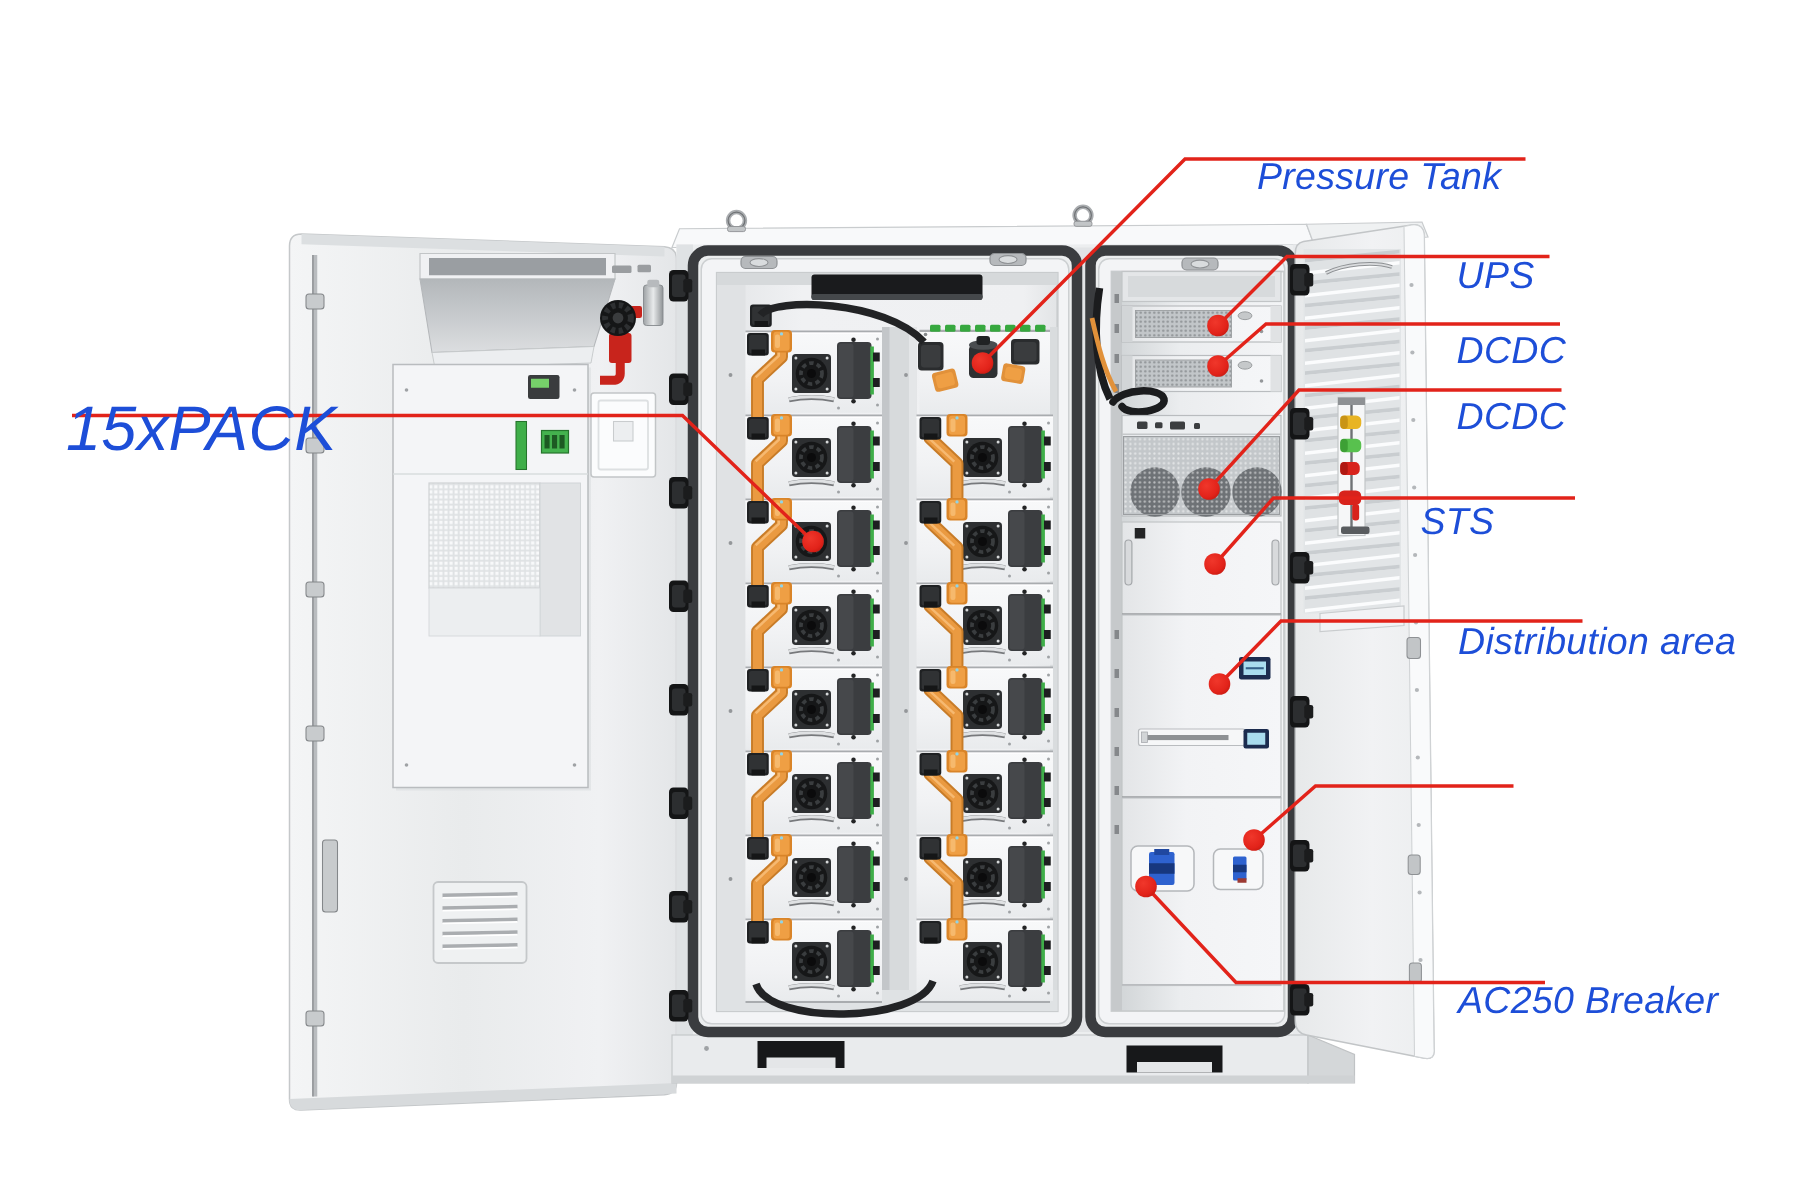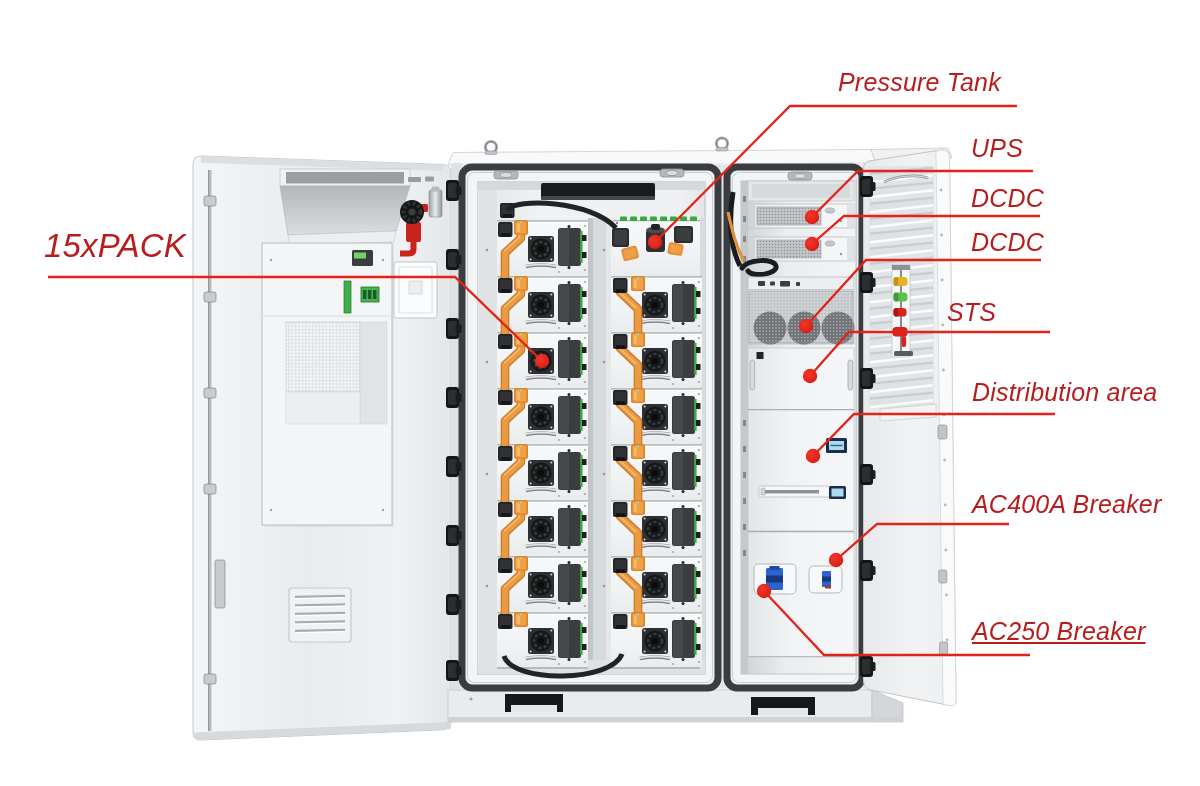--- a/index.html
+++ b/index.html
@@ -1,22 +1,22 @@
 <!DOCTYPE html>
 <html><head>
 <meta charset="utf-8">
 <style>
   html,body{margin:0;padding:0;background:#ffffff;}
   #stage{position:relative;width:1200px;height:786px;background:#ffffff;overflow:hidden;
          font-family:"Liberation Sans","DejaVu Sans",sans-serif;}
   #scene{position:absolute;left:0;top:0;}
-  .callout{position:absolute;font-style:italic;color:#b91c1c;line-height:1;white-space:nowrap;
-           letter-spacing:0.2px;}
+  .callout{position:absolute;font-style:italic;color:#1d4ed8;line-height:1;white-space:nowrap;
+           letter-spacing:0.2px;margin-top:36px;}
   .co-small{font-size:25px;}
-  .co-big{font-size:33px;}
+  .co-big{font-size:42px;}
 </style>
 </head>
 <body>
 
 <div id="stage">
 
 <svg id="scene" width="1200" height="786" viewBox="0 0 1200 786">
   <defs>
     <linearGradient id="doorGrad" x1="0" y1="0" x2="1" y2="0">
       <stop offset="0" stop-color="#f4f5f6"></stop>
@@ -640,15 +640,14 @@
   </g>
 </svg>
 
   <div class="callout co-big" style="left:44px;top:229px;">15xPACK</div>
   <div class="callout co-small" style="left:838px;top:70px;">Pressure Tank</div>
   <div class="callout co-small" style="left:971px;top:136px;">UPS</div>
   <div class="callout co-small" style="left:971px;top:186px;">DCDC</div>
   <div class="callout co-small" style="left:971px;top:230px;">DCDC</div>
   <div class="callout co-small" style="left:947px;top:300px;">STS</div>
   <div class="callout co-small" style="left:972px;top:380px;">Distribution area</div>
-  <div class="callout co-small" style="left:972px;top:492px;">AC400A Breaker</div>
-  <div class="callout co-small" style="left:972px;top:619px;text-decoration:underline;">AC250 Breaker</div>
+  <div class="callout co-small" style="left:972px;top:619px;">AC250 Breaker</div>
 </div>
 
 </body></html>

